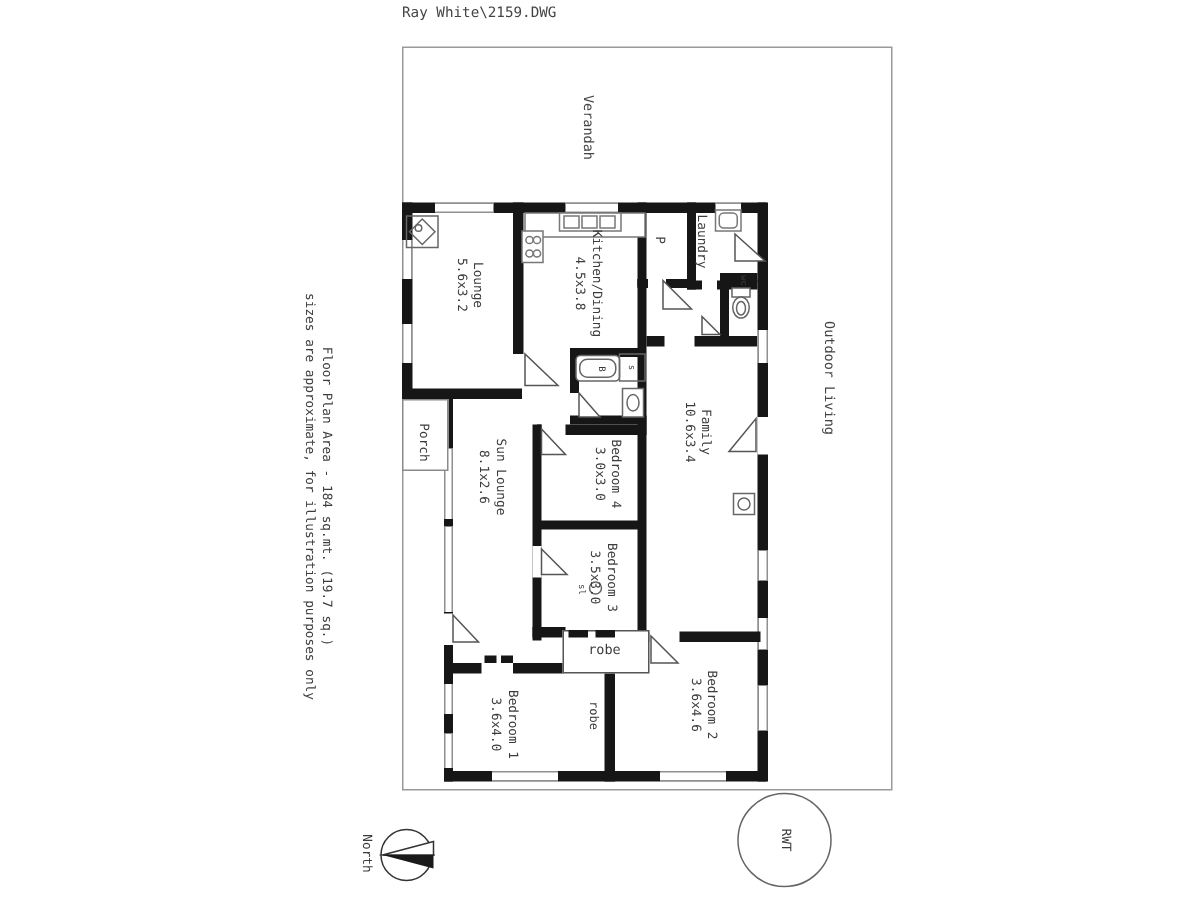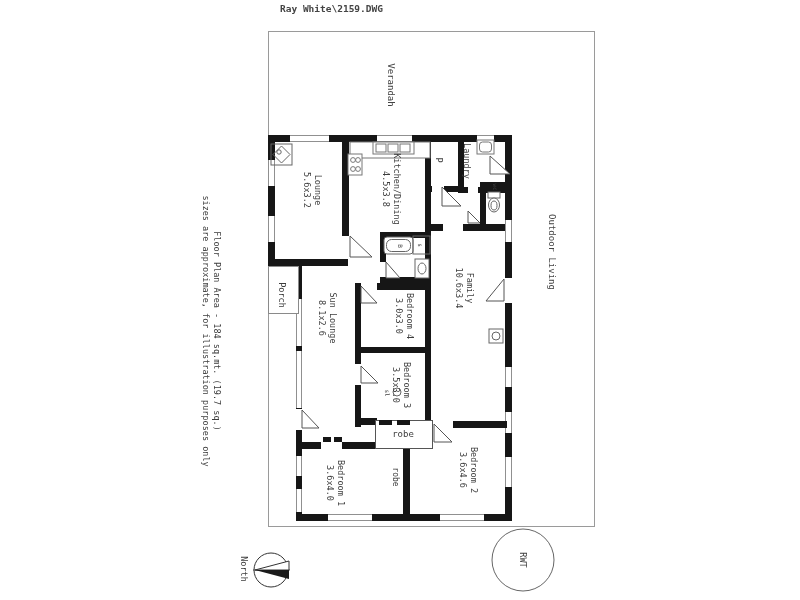--- a/index.html
+++ b/index.html
@@ -15,21 +15,21 @@
        text-align:center;font-size:8.5px;line-height:11px;white-space:pre;color:#3c3c3c;}
   .rot{transform:rotate(90deg);}
   .area-lbl{font-size:9px;color:#444;}
   .tiny{font-size:6px;line-height:6px;}
 </style>
 </head>
 <body>
 
 <div id="canvas">
 
-  <div class="abs" style="left:280px;top:3px;font-size:9.5px;color:#444;font-weight:bold;">Ray White\2159.DWG</div>
+  <div class="abs" style="left:268px;top:3px;font-size:9.5px;color:#444;">Ray White\2159.DWG</div>
 
   <div class="lbl rot" style="left:81px;top:320px;width:260px;height:22px;font-size:8.5px;line-height:11px;">
     <span>Floor Plan Area - 184 sq.mt. (19.7 sq.)</span>
     <span>sizes are approximate, for illustration purposes only</span>
   </div>
 
   <div class="thinbox" style="left:268px;top:31px;width:325px;height:494px;"></div>
 
   <div class="wall" style="left:268px;top:135px;width:243px;height:7px;"></div>
   <div class="wall" style="left:268px;top:135px;width:7px;height:131px;"></div>

